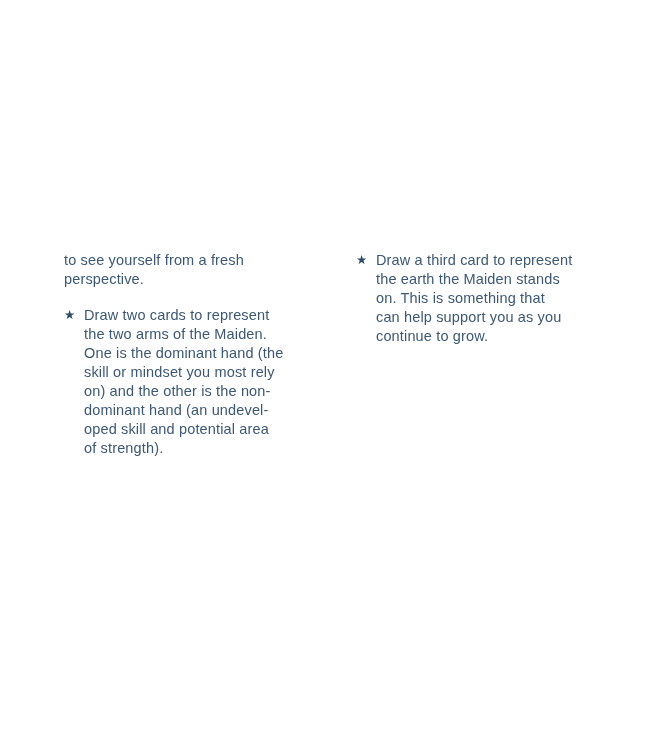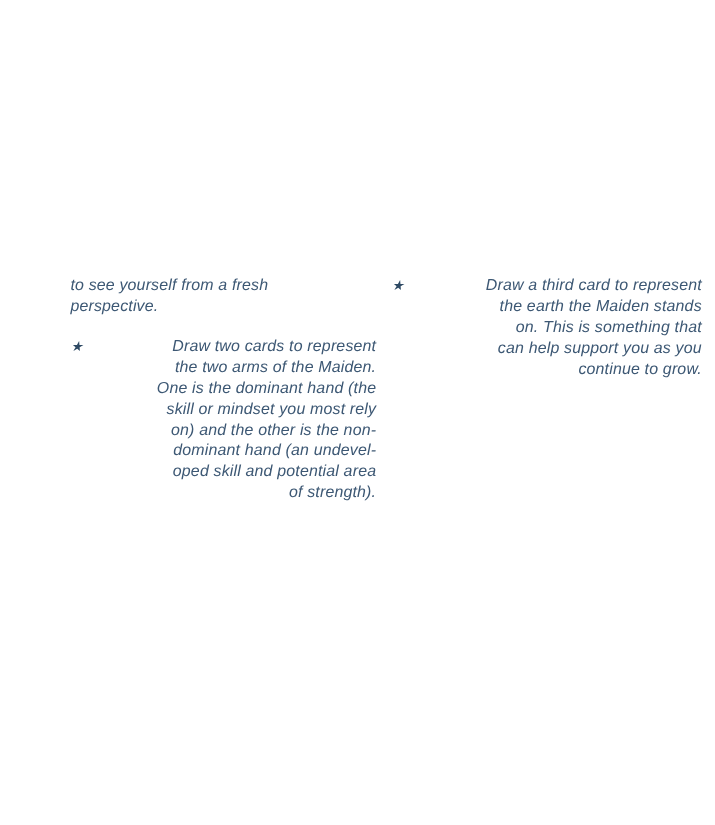--- a/index.html
+++ b/index.html
@@ -16,21 +16,20 @@
     background: #ffffff;
     overflow: hidden;
   }
   .col {
     position: absolute;
     top: 251px;
     font-size: 14.5px;
     line-height: 19px;
     letter-spacing: 0.15px;
     color: #3d5874;
-    font-style: italic;
   }
   .col-left  { left: 64px;  width: 278px; }
   .col-right { left: 356px; width: 282px; }
   .para {
     white-space: pre;
     margin-bottom: 17px;
   }
   .bullet {
     display: flex;
     align-items: flex-start;
@@ -39,21 +38,20 @@
   .star {
     flex: 0 0 20px;
     width: 20px;
     font-size: 12.5px;
     line-height: 19px;
     color: #2e4a64;
   }
   .bullet-text {
     white-space: pre;
     flex: 1;
-    text-align: right;
   }
 </style>
 </head>
 <body>
 
 <div class="page">
 
   <div class="col col-left">
     <div class="para">to see yourself from a fresh
 perspective.</div>

